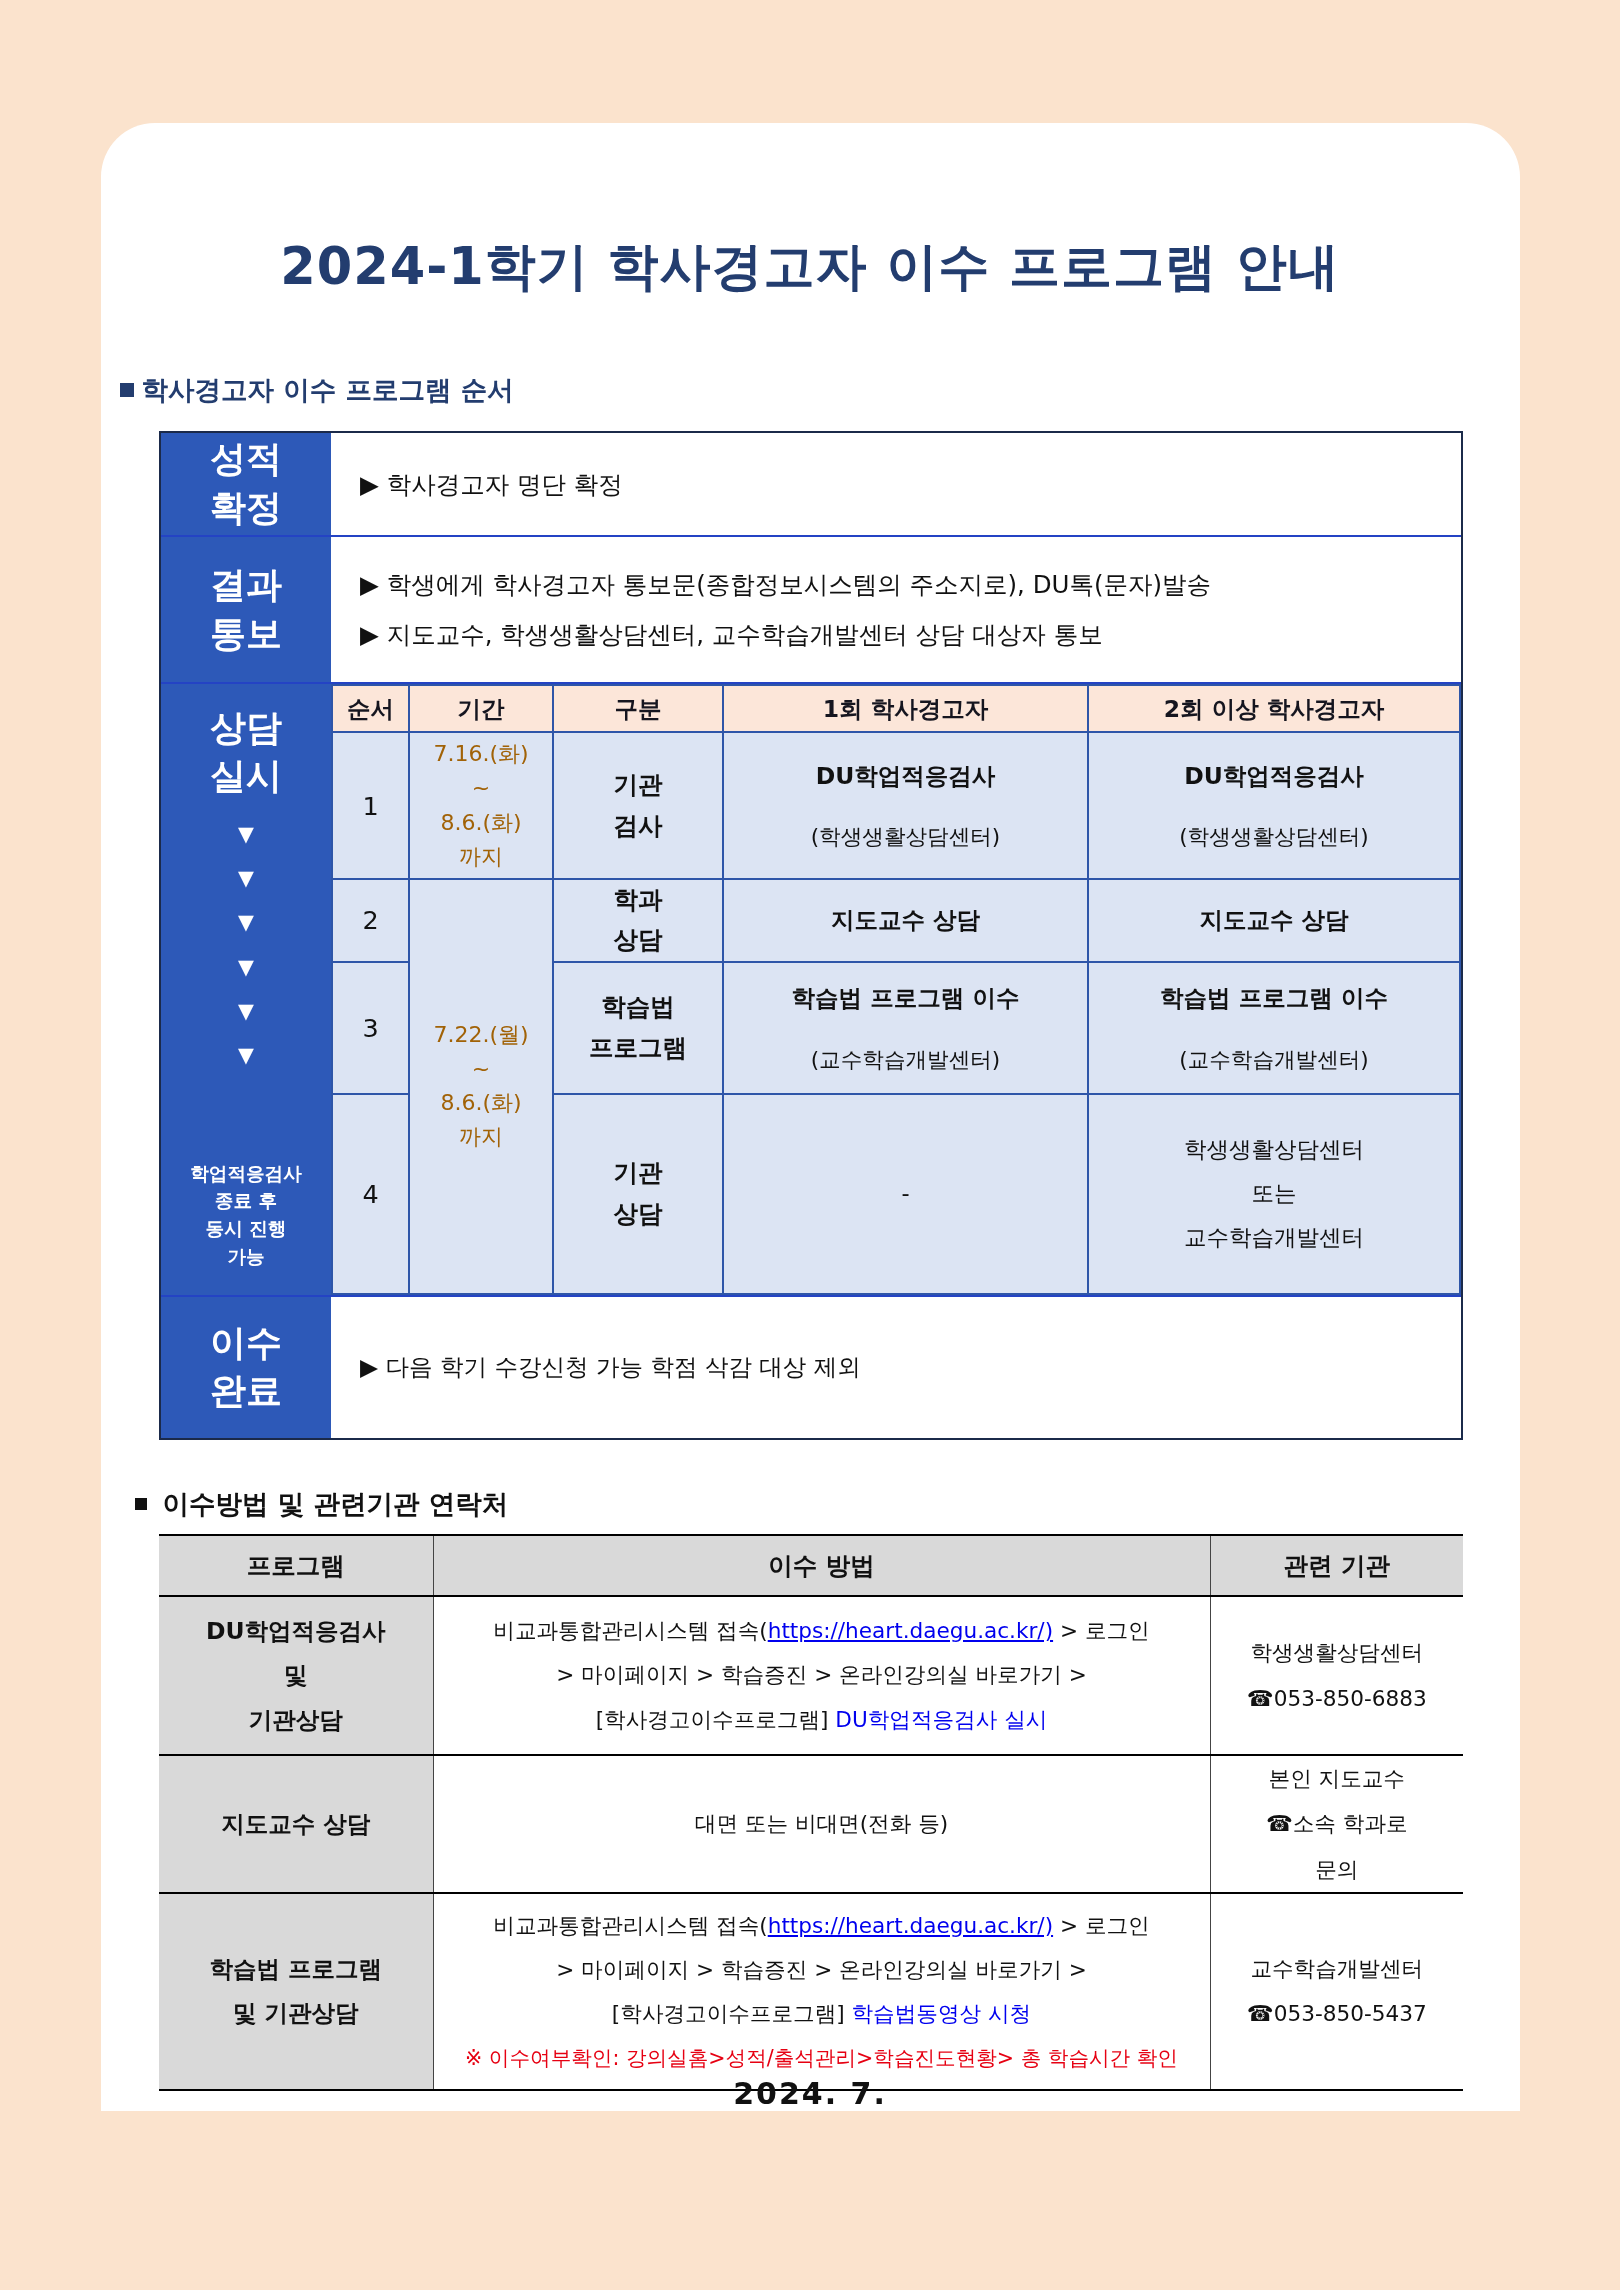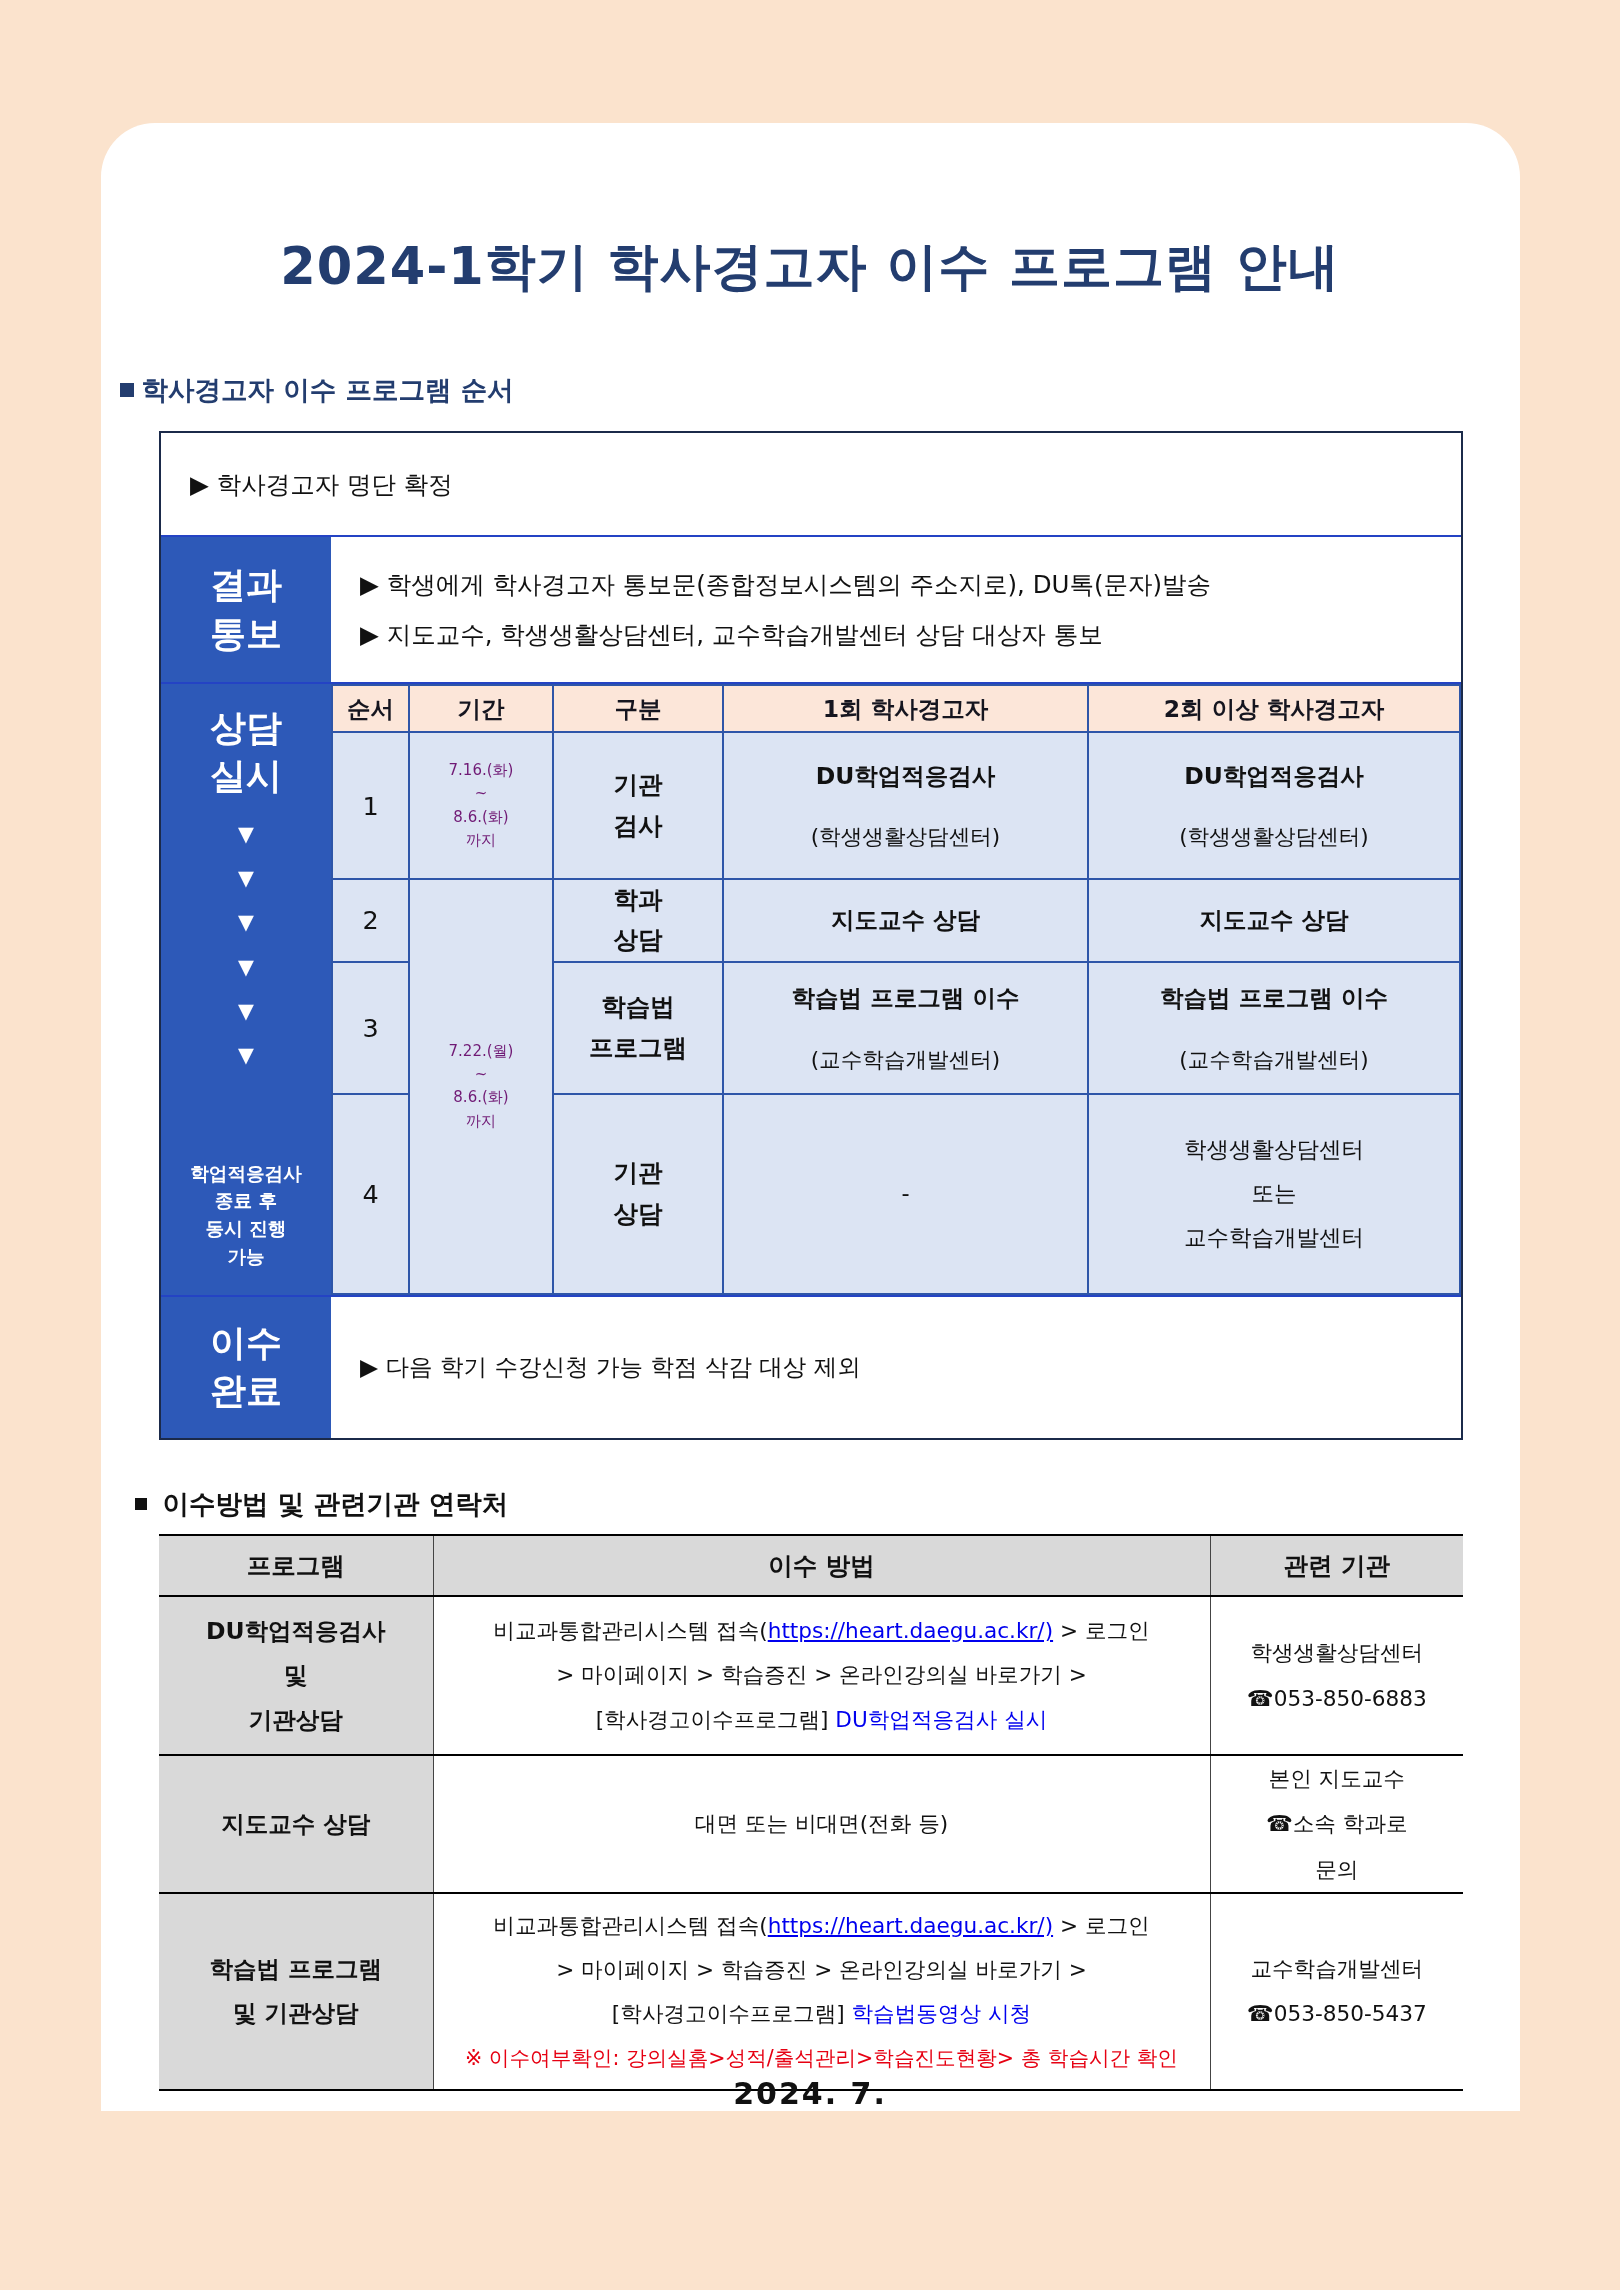--- a/index.html
+++ b/index.html
@@ -56,21 +56,21 @@
   }
   
   .schedule { width:100%; border-collapse:collapse; table-layout:fixed; }
   .schedule th, .schedule td {
     border:2px solid #2e55a8; text-align:center; vertical-align:middle;
     white-space:pre-line; overflow:hidden;
   }
   .schedule th { background:#fce6d9; font-size:23.5px; font-weight:bold; height:47px; color:#15151f; }
   .schedule td { background:#dce4f3; }
   .cell-no { font-size:25.5px; }
-  .cell-period { font-size:15px; line-height:1.55; color:#701a75; }
+  .cell-period { font-size:22px; line-height:1.55; color:#a16207; }
   .cell-cat { font-size:24.5px; font-weight:bold; line-height:1.65; }
   .cell-main { font-size:23.5px; font-weight:bold; display:block; }
   .cell-sub { font-size:21.6px; font-weight:normal; display:block; margin-top:11.8px; }
   .cell-plain { font-size:22.5px; line-height:1.95; }
 
   
   .contact {
     position:absolute; left:159px; top:1534px; width:1304px;
     border-collapse:collapse; table-layout:fixed;
   }
@@ -106,20 +106,22 @@
   <div class="doc-title">2024-1학기 학사경고자 이수 프로그램 안내</div>
 
   <div class="sec-head sec1-head">
     <span class="sq sq-navy"></span>
     <span>학사경고자 이수 프로그램 순서</span>
   </div>
 
   <div class="flow-table">
 
     <div class="stage stage1">
+      <div class="stage-label">성적
+확정</div>
       <div class="stage-body">
         <div class="body-lines">
           <span>▶  학사경고자 명단 확정</span>
         </div>
       </div>
     </div>
 
     <div class="stage stage2">
       <div class="stage-label">결과
 통보</div>

